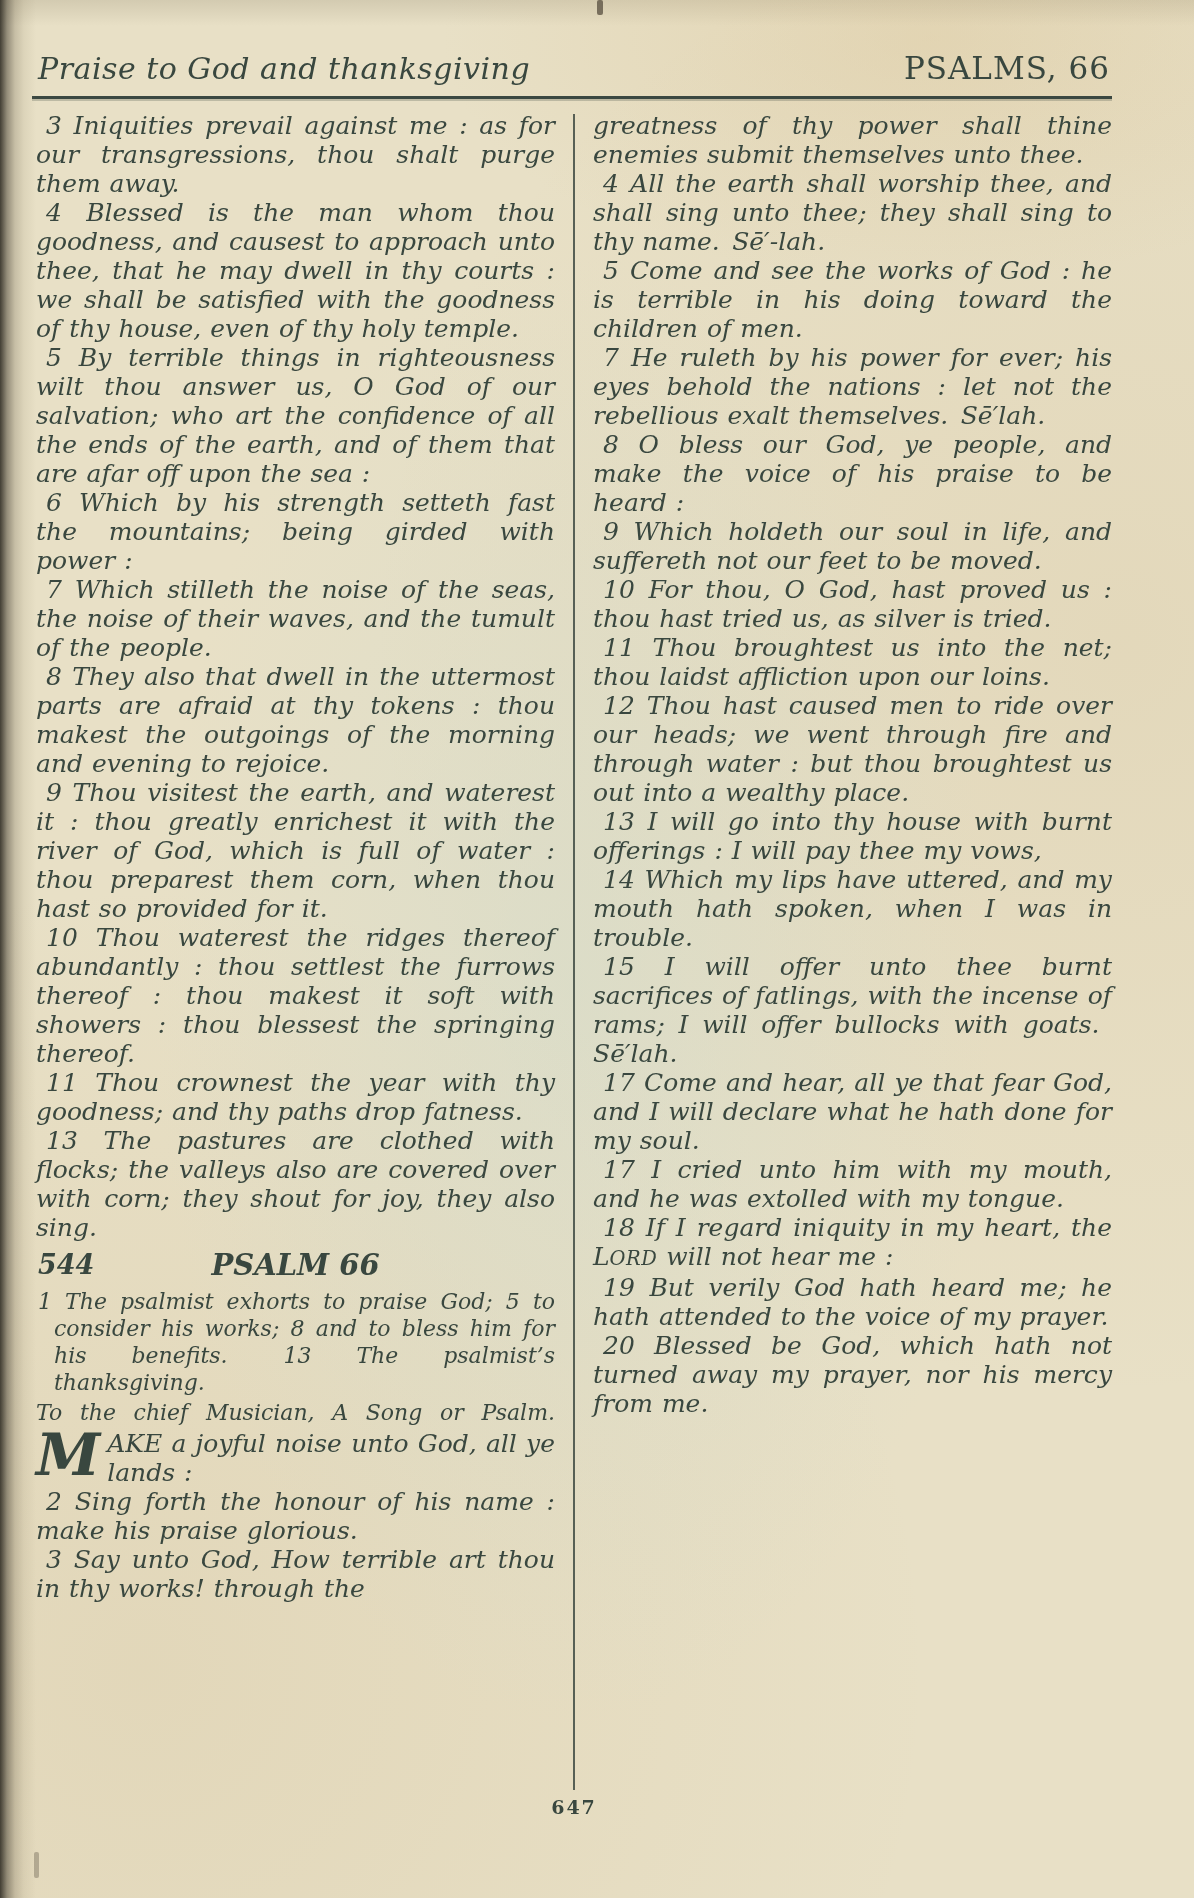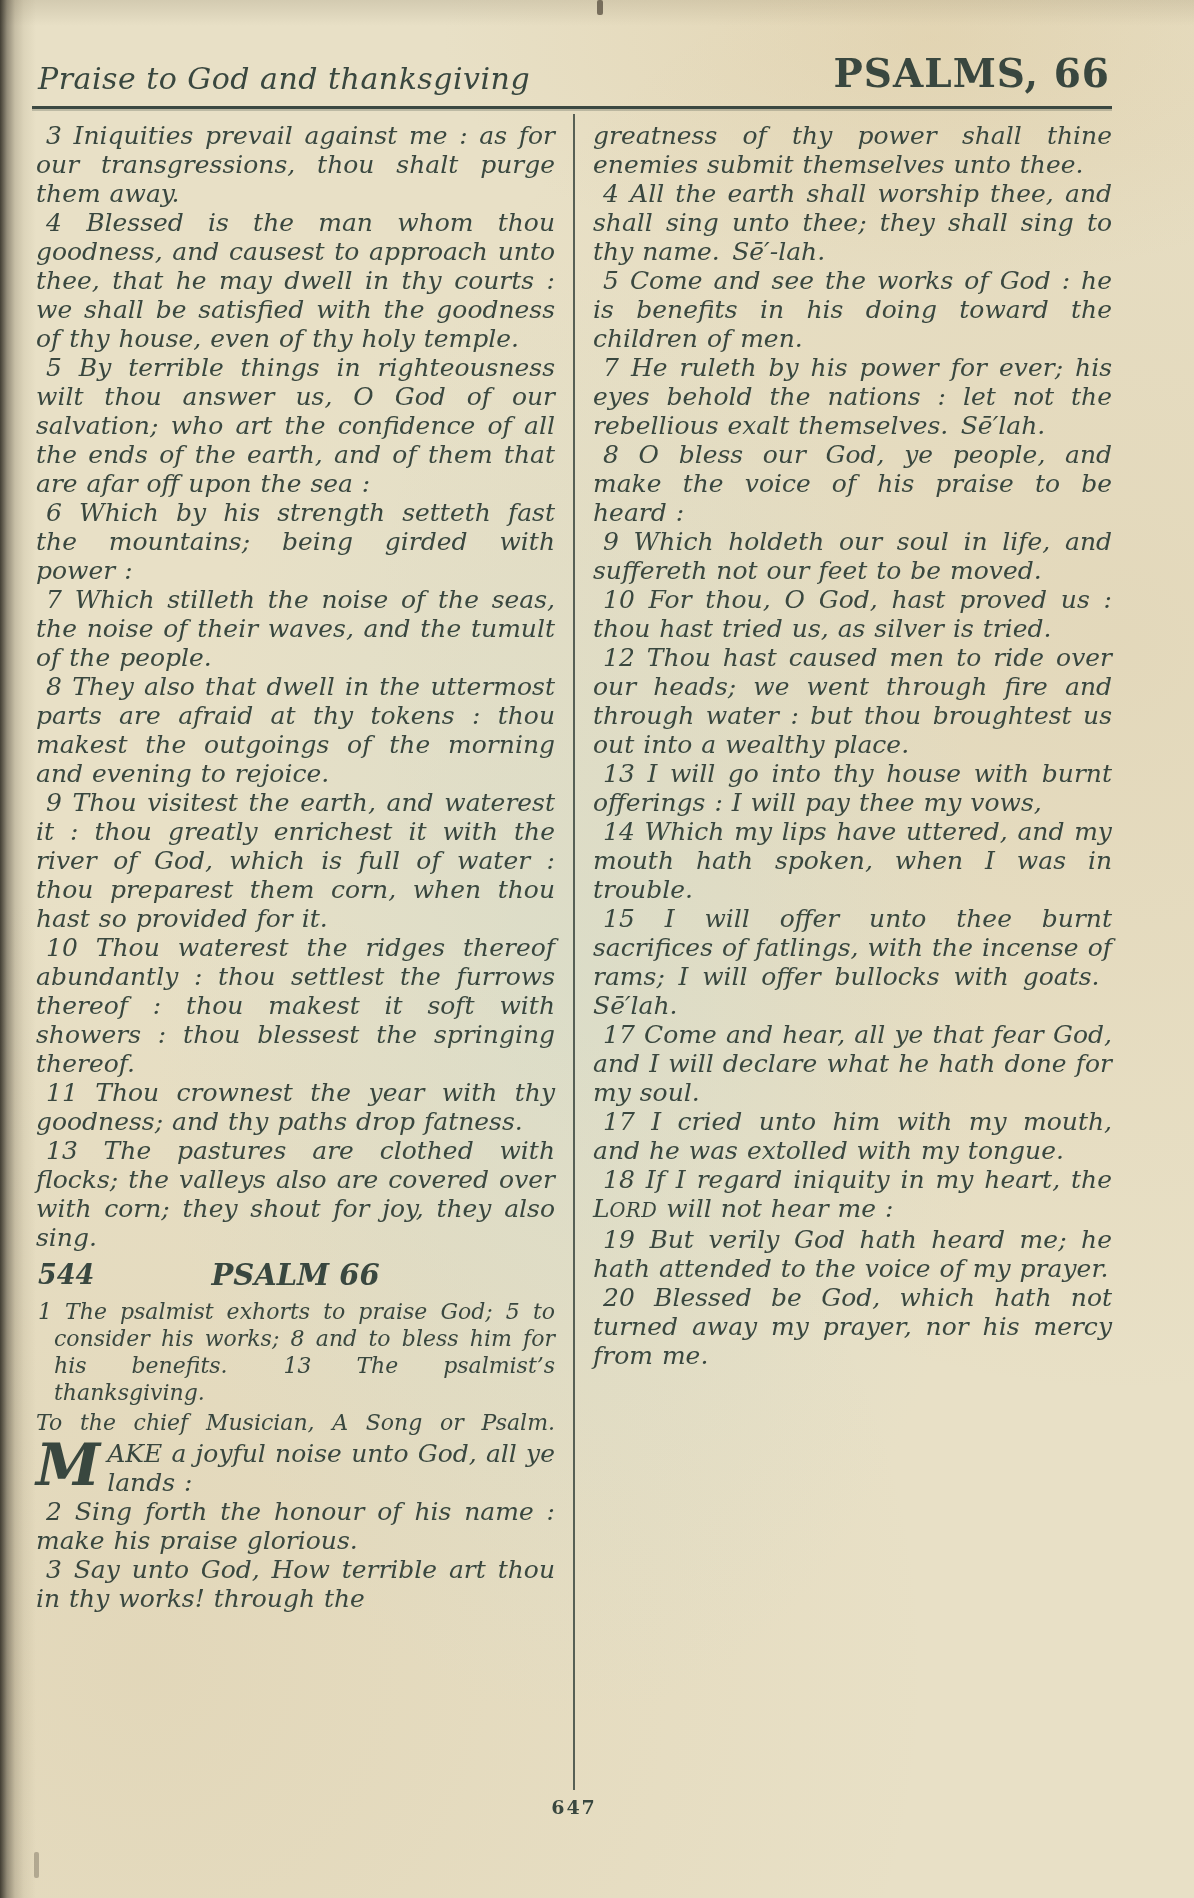--- a/index.html
+++ b/index.html
@@ -22,21 +22,21 @@
     pointer-events:none;
   }
   .scan-mark{position:absolute;background:#574e3f;opacity:.75;border-radius:2px;}
   .mark-top{left:597px;top:0;width:6px;height:15px;}
   .mark-bottom-left{left:34px;top:1852px;width:5px;height:26px;opacity:.35;}
   .header{
     display:flex;justify-content:space-between;align-items:flex-end;
     padding:50px 84px 6px 38px;
   }
   .head-left{font-style:italic;font-size:30px;letter-spacing:0.5px;}
-  .head-right{font-weight:bold;font-size:39px;letter-spacing:1px;}
+  .head-right{font-weight:normal;font-size:31px;letter-spacing:1px;}
   .header-rule{
     height:3px;margin:4px 82px 6px 32px;background:#3b4841;
     box-shadow:0 2px 0 rgba(59,72,65,0.25);
   }
   .cols{
     display:grid;grid-template-columns:1fr 1fr;column-gap:38px;
     padding:6px 82px 0 36px;position:relative;font-style:italic;
   }
   .column-divider{
     position:absolute;left:573px;top:114px;height:1676px;width:2px;
@@ -100,25 +100,26 @@
       <div class="psalm-heading"><span class="chain-num">544</span><span class="psalm-title">PSALM 66</span></div>
       <p class="summary"><span>1 </span><span class="i">The psalmist exhorts to praise God;</span><span> 5 </span><span class="i">to consider his works;</span><span> 8 </span><span class="i">and to bless him for his benefits.</span><span>  13 </span><span class="i">The psalmist’s thanksgiving.</span></p>
       <p class="musician"><span>To the chief Musician, A Song </span><span class="i">or</span><span> Psalm.</span></p>
       <p class="verse dropcap-verse"><span class="dropcap">M</span><span>AKE a joyful noise unto God, all ye lands&nbsp;:</span></p>
       <p class="verse"><span>2 Sing forth the honour of his name&nbsp;: make his praise glorious.</span></p>
       <p class="verse"><span>3 Say unto God, How terrible </span><span class="i">art thou in</span><span> thy works! through the</span></p>
     </div>
   <div>
       <p class="verse cont"><span>greatness of thy power shall thine enemies submit themselves unto thee.</span></p>
       <p class="verse"><span>4 All the earth shall worship thee, and shall sing unto thee; they shall sing </span><span class="i">to</span><span> thy name. Sē′-lah.</span></p>
-      <p class="verse"><span>5 Come and see the works of God&nbsp;: </span><span class="i">he is</span><span> benefits </span><span class="i">in his</span><span> doing toward the children of men.</span></p>
+      <p class="verse"><span>5 Come and see the works of God&nbsp;: </span><span class="i">he is</span><span> terrible </span><span class="i">in his</span><span> doing toward the children of men.</span></p>
       <p class="verse"><span>7 He ruleth by his power for ever; his eyes behold the nations&nbsp;: let not the rebellious exalt themselves. Sē′lah.</span></p>
       <p class="verse"><span>8 O bless our God, ye people, and make the voice of his praise to be heard&nbsp;:</span></p>
       <p class="verse"><span>9 Which holdeth our soul in life, and suffereth not our feet to be moved.</span></p>
       <p class="verse"><span>10 For thou, O God, hast proved us&nbsp;: thou hast tried us, as silver is tried.</span></p>
+      <p class="verse"><span>11 Thou broughtest us into the net; thou laidst affliction upon our loins.</span></p>
       <p class="verse"><span>12 Thou hast caused men to ride over our heads; we went through fire and through water&nbsp;: but thou broughtest us out into a wealthy </span><span class="i">place</span><span>.</span></p>
       <p class="verse"><span>13 I will go into thy house with burnt offerings&nbsp;: I will pay thee my vows,</span></p>
       <p class="verse"><span>14 Which my lips have uttered, and my mouth hath spoken, when I was in trouble.</span></p>
       <p class="verse"><span>15 I will offer unto thee burnt sacrifices of fatlings, with the incense of rams; I will offer bullocks with goats. Sē′lah.</span></p>
       <p class="verse"><span>17 Come </span><span class="i">and</span><span> hear, all ye that fear God, and I will declare what he hath done for my soul.</span></p>
       <p class="verse"><span>17 I cried unto him with my mouth, and he was extolled with my tongue.</span></p>
       <p class="verse"><span>18 If I regard iniquity in my heart, the L</span><span class="sc">ORD</span><span> will not hear </span><span class="i">me</span><span>&nbsp;:</span></p>
       <p class="verse"><span>19 </span><span class="i">But</span><span> verily God hath heard </span><span class="i">me</span><span>; he hath attended to the voice of my prayer.</span></p>
       <p class="verse"><span>20 Blessed </span><span class="i">be</span><span> God, which hath not turned away my prayer, nor his mercy from me.</span></p>
     </div>

